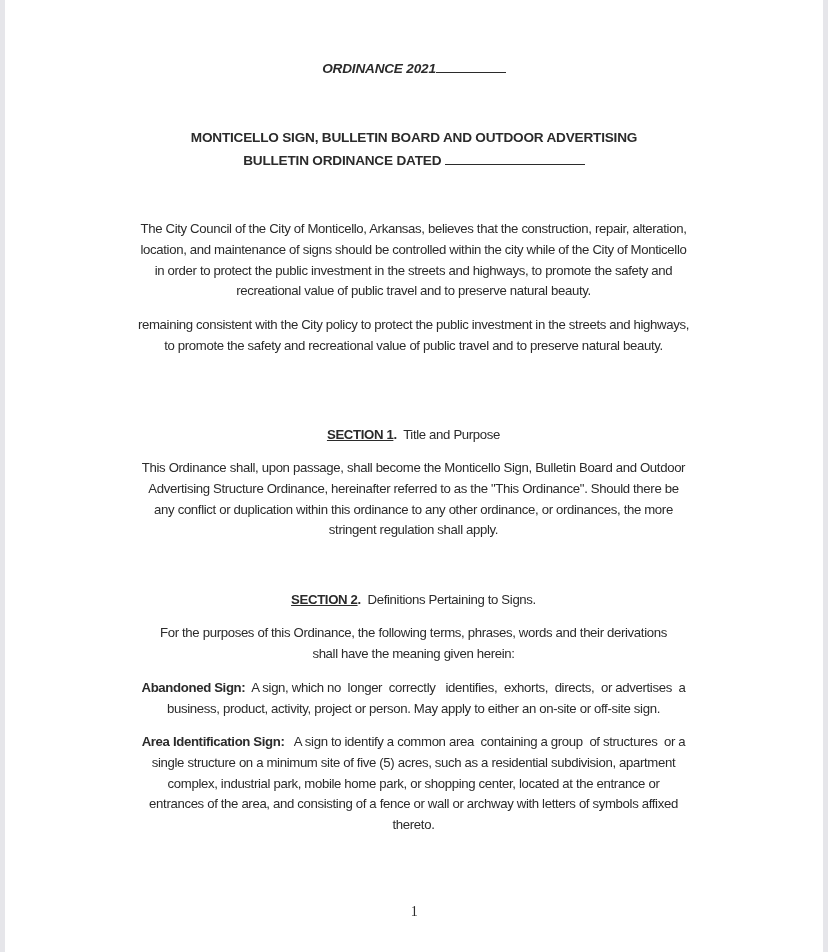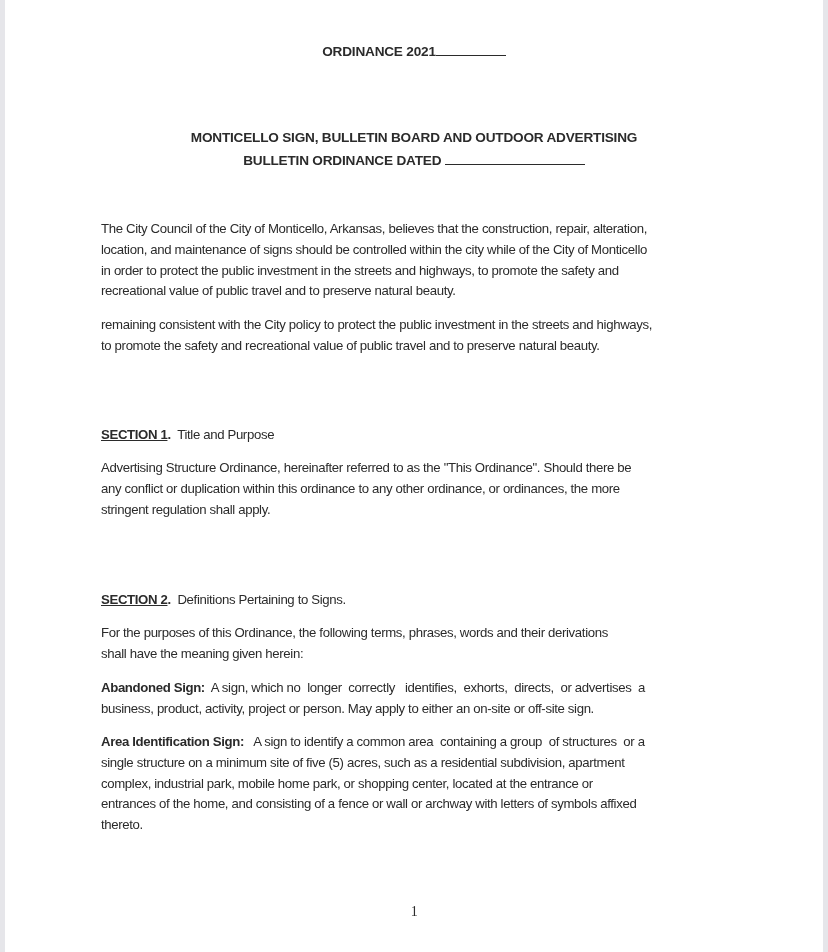--- a/index.html
+++ b/index.html
@@ -9,33 +9,33 @@
     font-family: "Liberation Sans", sans-serif;
     color: #2a2a2a;
   }
   .page {
     position: absolute; left: 5px; top: 0; width: 818px; height: 952px;
     background: #ffffff;
   }
   .t {
     position: absolute; left: 101px; width: 625px;
     font-size: 13.2px; letter-spacing: -0.35px;
-    line-height: 20.8px; color: #2b2b2b;
+    line-height: 20.8px; color: #2b2b2b; text-align: center;
   }
   .center { text-align: center; font-weight: bold; font-size: 13.6px; letter-spacing: -0.2px; left: 0; width: 828px; }
   .blank { display: inline-block; border-bottom: 1px solid #2b2b2b; vertical-align: baseline; height: 12px; }
   .u { text-decoration: underline; font-weight: bold; }
   b { font-weight: bold; }
 </style>
 </head>
 <body>
 
 <div class="page"></div>
 
-<div class="t center" style="top:42px;">
+<div class="t center" style="top:59px;font-style:italic;">
   <span>ORDINANCE  2021</span><span class="blank" style="width:70px;"></span>
 </div>
 
 <div class="t center" style="top:128px;">MONTICELLO SIGN, BULLETIN BOARD AND OUTDOOR ADVERTISING</div>
 <div class="t center" style="top:151px;">
   <span>BULLETIN ORDINANCE DATED</span> <span class="blank" style="width:140px;"></span>
 </div>
 
 <div class="t" style="top:219px;">
   <div>The   City Council of the City of Monticello, Arkansas, believes that the construction, repair, alteration,</div>
@@ -47,20 +47,21 @@
 <div class="t" style="top:315px;">
   <div>remaining consistent with the City policy to protect the public investment in the streets and highways,</div>
   <div>to promote the safety and recreational  value of public travel and to preserve  natural  beauty.</div>
 </div>
 
 <div class="t" style="top:425px;">
   <span class="u">SECTION 1</span><b>.</b>&nbsp; <span>Title and Purpose</span>
 </div>
 
 <div class="t" style="top:458px;">
+  <div>This Ordinance shall, upon passage, shall become  the  Monticello  Sign,  Bulletin Board and Outdoor</div>
   <div>Advertising  Structure  Ordinance,  hereinafter  referred  to as the "This Ordinance".   Should there be</div>
   <div>any conflict or duplication   within this ordinance  to any other ordinance,  or ordinances,  the more</div>
   <div>stringent  regulation  shall apply.</div>
 </div>
 
 <div class="t" style="top:590px;">
   <span class="u">SECTION 2</span><b>.</b>&nbsp; <span>Definitions Pertaining to Signs.</span>
 </div>
 
 <div class="t" style="top:623px;">
@@ -70,17 +71,17 @@
 
 <div class="t" style="top:678px;">
   <div><b>Abandoned Sign:</b><span style="white-space:pre;">  A sign, which no  longer  correctly   identifies,  exhorts,  directs,  or advertises  a</span></div>
   <div>business,  product, activity,  project or person.   May apply to either an on-site or off-site sign.</div>
 </div>
 
 <div class="t" style="top:732px;">
   <div><b>Area Identification Sign:</b><span style="white-space:pre;">   A sign to identify a common area  containing a group  of structures  or a</span></div>
   <div>single  structure  on a minimum  site of five (5) acres, such as a residential subdivision, apartment</div>
   <div>complex,  industrial  park, mobile  home  park, or shopping  center, located  at  the  entrance  or</div>
-  <div>entrances  of  the  home,  and  consisting  of  a  fence  or  wall  or archway  with letters of symbols  affixed</div>
+  <div>entrances  of  the  area,  and  consisting  of  a  fence  or  wall  or archway  with letters of symbols  affixed</div>
   <div>thereto.</div>
 </div>
 
 <div class="t" style="top:902px; left:0; width:828px; text-align:center; font-family:'Liberation Serif', serif; font-size:14px;">1</div>
 
 </body></html>

